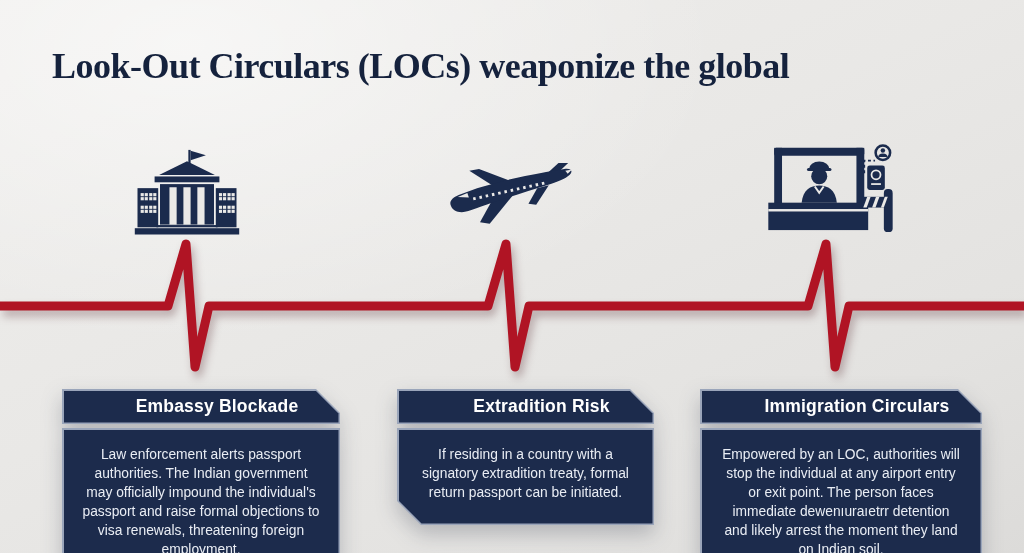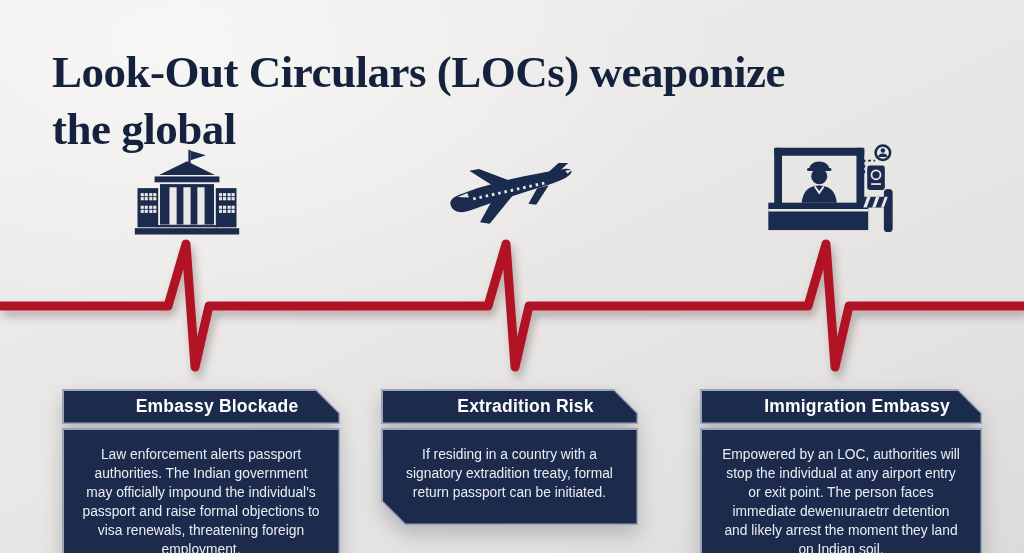--- a/index.html
+++ b/index.html
@@ -6,21 +6,21 @@
   .stage{
     position:relative;width:1024px;height:553px;overflow:hidden;
     background:
       radial-gradient(ellipse 900px 500px at 18% 8%, rgba(255,255,255,.55), rgba(255,255,255,0) 60%),
       linear-gradient(155deg,#efeeec 0%,#e9e8e6 45%,#e3e2e0 78%,#dcdbd9 100%);
     font-family:"Liberation Sans",sans-serif;
   }
   .title{
     position:absolute;left:52px;top:44px;width:760px;
     font-family:"Liberation Serif",serif;font-weight:700;
-    font-size:45px;line-height:1.26;color:var(--title);letter-spacing:-.5px;
+    font-size:36px;line-height:1.26;color:var(--title);letter-spacing:-.5px;
   }
   .icon{position:absolute;}
   .icon svg{display:block;}
   .navy-fill{fill:var(--navy);}
   .bg-fill{fill:var(--bg);}
   .ekg{position:absolute;left:0;top:0;filter:drop-shadow(3px 6px 4px rgba(70,20,25,.30));}
   .ekg polyline{stroke:var(--red);fill:none;stroke-linejoin:round;stroke-linecap:round;}
   .card{
     position:absolute;display:flex;flex-direction:column;gap:4px;
     filter:drop-shadow(0 9px 10px rgba(35,45,65,.25));
@@ -151,37 +151,37 @@
           <span>Embassy Blockade</span>
         </div>
     </div>
     <div class="cbody">
       <div class="cbody-in">
           <p>Law enforcement alerts passport authorities. The Indian government may officially impound the individual's passport and raise formal objections to visa renewals, threatening foreign employment.</p>
         </div>
     </div>
   </div>
 
-  <div class="card" style="left:381px;top:389px;width:257px;">
+  <div class="card" style="left:397px;top:389px;width:257px;">
     <div class="chdr">
       <div class="chdr-in">
           <span>Extradition Risk</span>
         </div>
     </div>
     <div class="cbody">
       <div class="cbody-in">
           <p>If residing in a country with a signatory extradition treaty, formal return passport can be initiated.</p>
         </div>
     </div>
   </div>
 
   <div class="card" style="left:700px;top:389px;width:282px;">
     <div class="chdr">
       <div class="chdr-in">
-          <span>Immigration Embassy</span>
+          <span>Immigration Circulars</span>
         </div>
     </div>
     <div class="cbody">
       <div class="cbody-in">
           <p>Empowered by an LOC, authorities will stop the individual at any airport entry or exit point. The person faces immediate dewenıuraıetrr detention and likely arrest the moment they land on Indian soil.</p>
         </div>
     </div>
   </div>
 
 </div>

